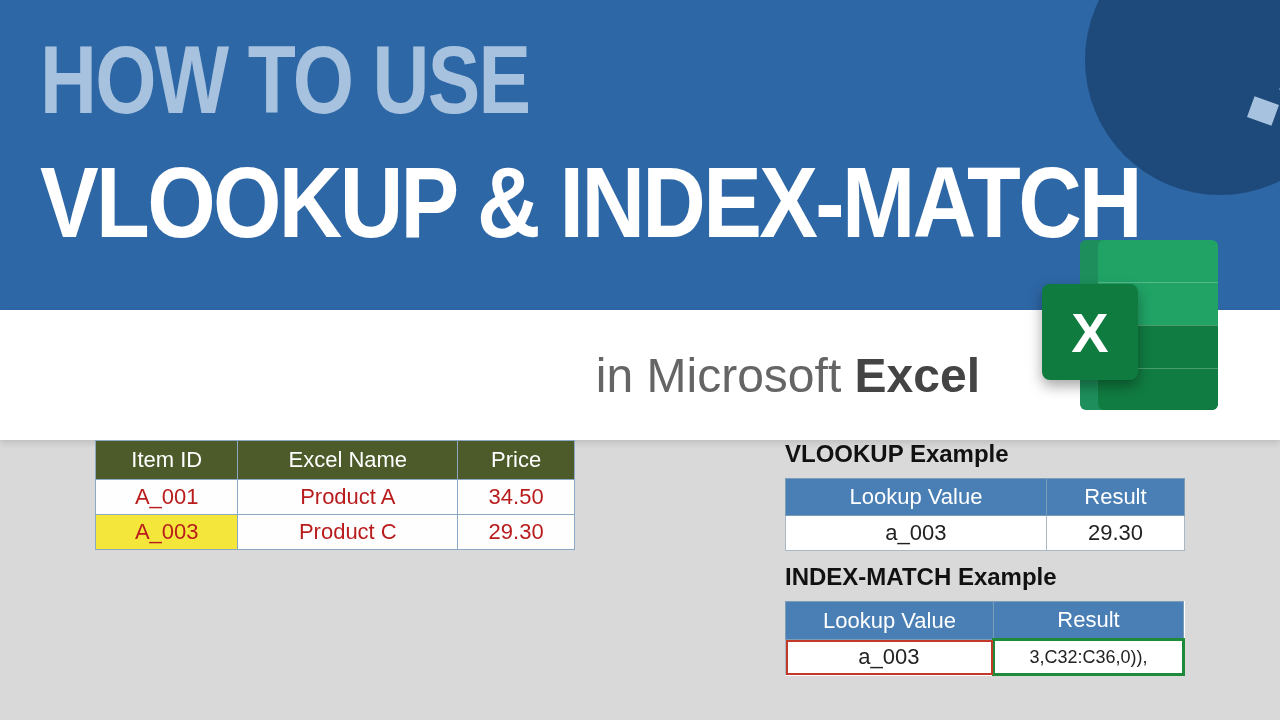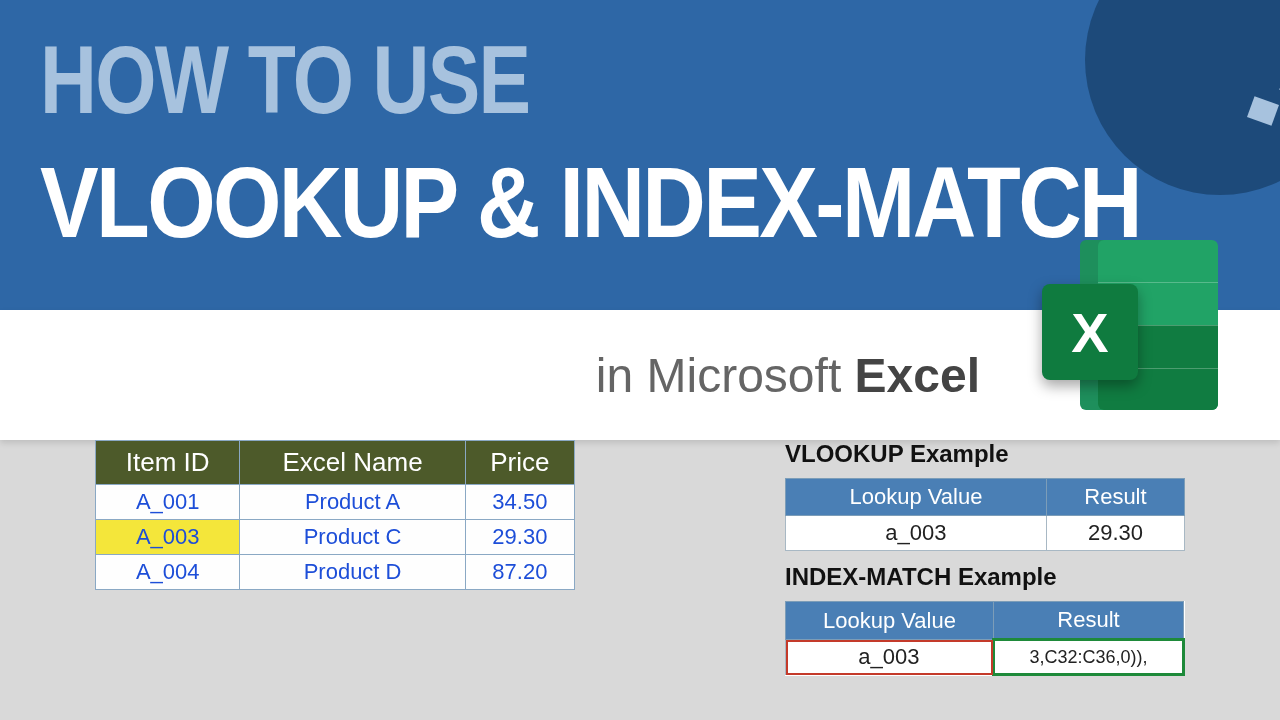--- a/index.html
+++ b/index.html
@@ -28,22 +28,22 @@
 .excel-h { position: absolute; left: 0; right: 0; height: 1px; background: rgba(255,255,255,.25); }
 .excel-front { position: absolute; left: 22px; top: 44px; width: 96px; height: 96px; background: #0f7b3f; border-radius: 8px; display: flex; align-items: center; justify-content: center; box-shadow: 0 6px 14px rgba(0,0,0,.35); }
 .excel-x { color: #fff; font-size: 56px; font-weight: 700; font-family: Arial, sans-serif; }
 
 .content { position: absolute; top: 440px; left: 0; right: 0; bottom: 0; padding: 0 95px; display: flex; justify-content: space-between; }
 
 .left-panel { width: 480px; }
 .panel-title { font-size: 24px; font-weight: 700; color: #111; margin-bottom: 10px; }
 
 .ptable { border-collapse: collapse; width: 100%; background: #fff; }
-.ptable th { background: #4d5a2a; color: #fff; font-weight: 400; font-size: 26px; padding: 6px 8px; border: 1px solid #8aa8c4; }
-.ptable td { font-size: 22px; padding: 4px 8px; text-align: center; border: 1px solid #8aa8c4; background: #fefefe; color: #1d4ed8; }
+.ptable th { background: #4d5a2a; color: #fff; font-weight: 400; font-size: 22px; padding: 6px 8px; border: 1px solid #8aa8c4; }
+.ptable td { font-size: 22px; padding: 4px 8px; text-align: center; border: 1px solid #8aa8c4; background: #fefefe; color: #b91c1c; }
 .ptable .row-hi td:first-child { background: #f4e63a; }
 
 .right-panel { width: 400px; }
 .rtable { border-collapse: collapse; width: 100%; background: #fff; margin-bottom: 12px; }
 .rtable th { background: #4a7fb5; color: #fff; font-weight: 400; font-size: 22px; padding: 5px 8px; border: 1px solid #7c9db8; margin-left: 16px; }
 .rtable td { font-size: 22px; padding: 4px 8px; text-align: center; border: 1px solid #a8b8c4; color: #222; }
 
 .sel-red { outline: 2px solid #c43a2a; outline-offset: -2px; }
 .sel-green { border: 3px solid #1e8a3a !important; font-size: 18px !important; white-space: nowrap; overflow: hidden; }
 </style>
@@ -97,25 +97,20 @@
           <tr>
             <td>A_001</td>
             <td>Product A</td>
             <td>34.50</td>
           </tr>
           <tr class="row-hi">
             <td>A_003</td>
             <td>Product C</td>
             <td>29.30</td>
           </tr>
-          <tr>
-            <td>A_004</td>
-            <td>Product D</td>
-            <td>87.20</td>
-          </tr>
         </tbody>
     </table>
   </div>
 
   <div class="right-panel">
     <div class="panel-title">VLOOKUP Example</div>
     <table class="rtable">
       <thead>
           <tr>
         <th>Lookup Value</th>

